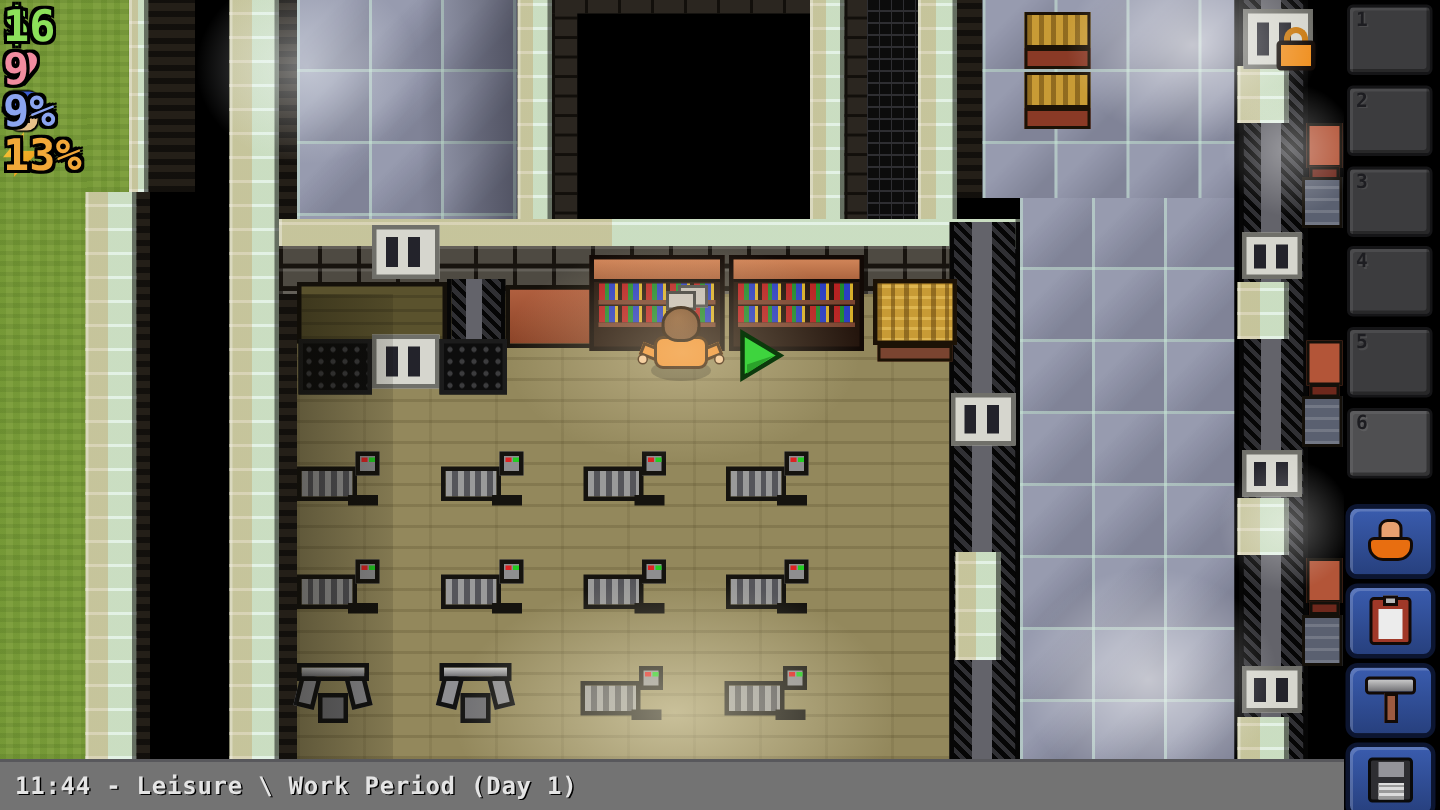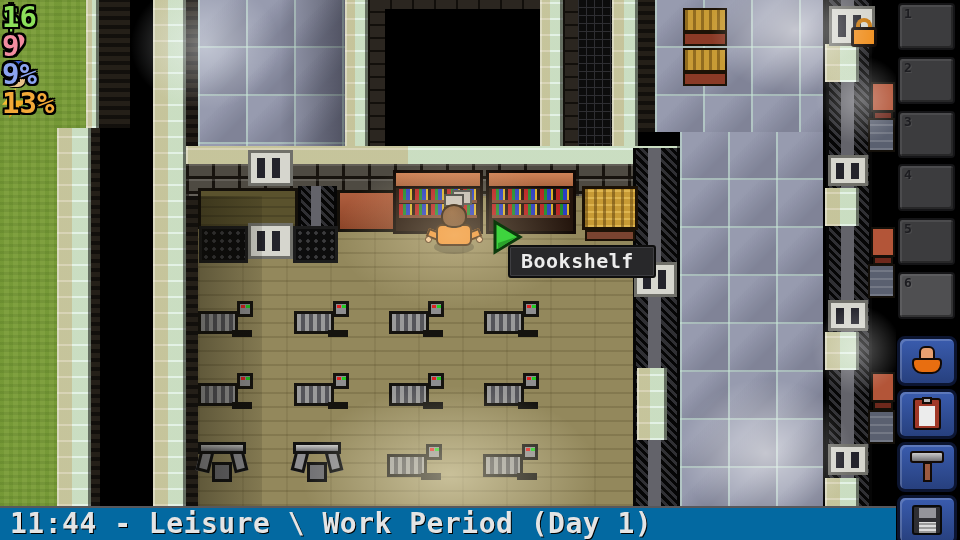--- a/index.html
+++ b/index.html
@@ -149,22 +149,22 @@
   .ic-clip .clip{position:absolute;left:7px;top:-3px;width:10px;height:7px;background:#b8b8b8;border:2px solid #120a06;}
   .ic-hammer{width:34px;height:32px;}
   .ic-hammer .head{position:absolute;left:0;top:0;width:34px;height:12px;background:linear-gradient(#cacaca,#707074);border:2px solid #120a06;border-radius:3px;}
   .ic-hammer .handle{position:absolute;left:13px;top:11px;width:9px;height:20px;background:#9c5a40;border:2px solid #120a06;}
   .ic-floppy{width:30px;height:30px;background:#2e2e32;border:2px solid #0a0a0a;border-radius:3px;}
   .ic-floppy .top{position:absolute;left:5px;top:1px;width:17px;height:10px;background:#94949a;}
   .ic-floppy .lbl{position:absolute;left:5px;top:15px;width:17px;height:11px;background:#dcdcdc;
     background-image:repeating-linear-gradient(0deg,#9a9a9a 0 2px,transparent 2px 4px);}
 
   
-  #statusbar{left:0;top:506px;width:960px;height:34px;background:#0369a1;border-top:2px solid #58585c;z-index:7;
-    color:#e4e4e4;font-size:28px;font-weight:bold;line-height:31px;padding-left:10px;letter-spacing:0.5px;
+  #statusbar{left:0;top:506px;width:960px;height:34px;background:#737373;border-top:2px solid #58585c;z-index:7;
+    color:#e4e4e4;font-size:16px;font-weight:bold;line-height:31px;padding-left:10px;letter-spacing:0.5px;
     text-shadow:1px 1px 0 #000;}
 </style>
 </head>
 <body>
 
 <div id="scene">
 
   <div class="grass" style="left:0;top:0;width:58px;height:506px;"></div>
   <div class="grass" style="left:58px;top:0;width:28px;height:128px;"></div>
   <div class="blackvoid" style="left:99px;top:0;width:54px;height:506px;"></div>
@@ -379,23 +379,20 @@
   <div class="light" style="left:678px;top:378px;width:175px;height:150px;background:radial-gradient(ellipse,rgba(255,255,255,.55),transparent 70%);"></div>
   <div class="light" style="left:710px;top:-35px;width:170px;height:130px;background:radial-gradient(ellipse,rgba(255,255,255,.55),transparent 70%);"></div>
   <div class="light" style="left:130px;top:-20px;width:150px;height:130px;background:radial-gradient(ellipse,rgba(245,250,255,.45),transparent 70%);"></div>
   <div class="light" style="left:815px;top:55px;width:90px;height:90px;background:radial-gradient(ellipse,rgba(255,255,255,.35),transparent 70%);"></div>
   <div class="light" style="left:812px;top:305px;width:90px;height:90px;background:radial-gradient(ellipse,rgba(255,255,255,.35),transparent 70%);"></div>
 
   <svg id="cursor" viewBox="0 0 32 36">
     <polygon points="3,3 28,18 3,33" fill="#3ed43e" stroke="#0c3a0c" stroke-width="3"></polygon>
     <polygon points="6,24 24,18 6,30" fill="#2aa32a"></polygon>
   </svg>
-  <div id="tooltip">
-    <span style="position:relative;">Bookshelf</span>
-  </div>
 
   <div id="hud">
     <div class="hud-row" style="top:2px;">
       <span class="px ic-dollar">$</span>
       <span class="px" style="color:#8ce05a;">16</span>
     </div>
     <div class="hud-row" style="top:31px;">
       <span class="px ic-heart">♥</span>
       <span class="px" style="color:#f28ca0;">9</span>
     </div>

